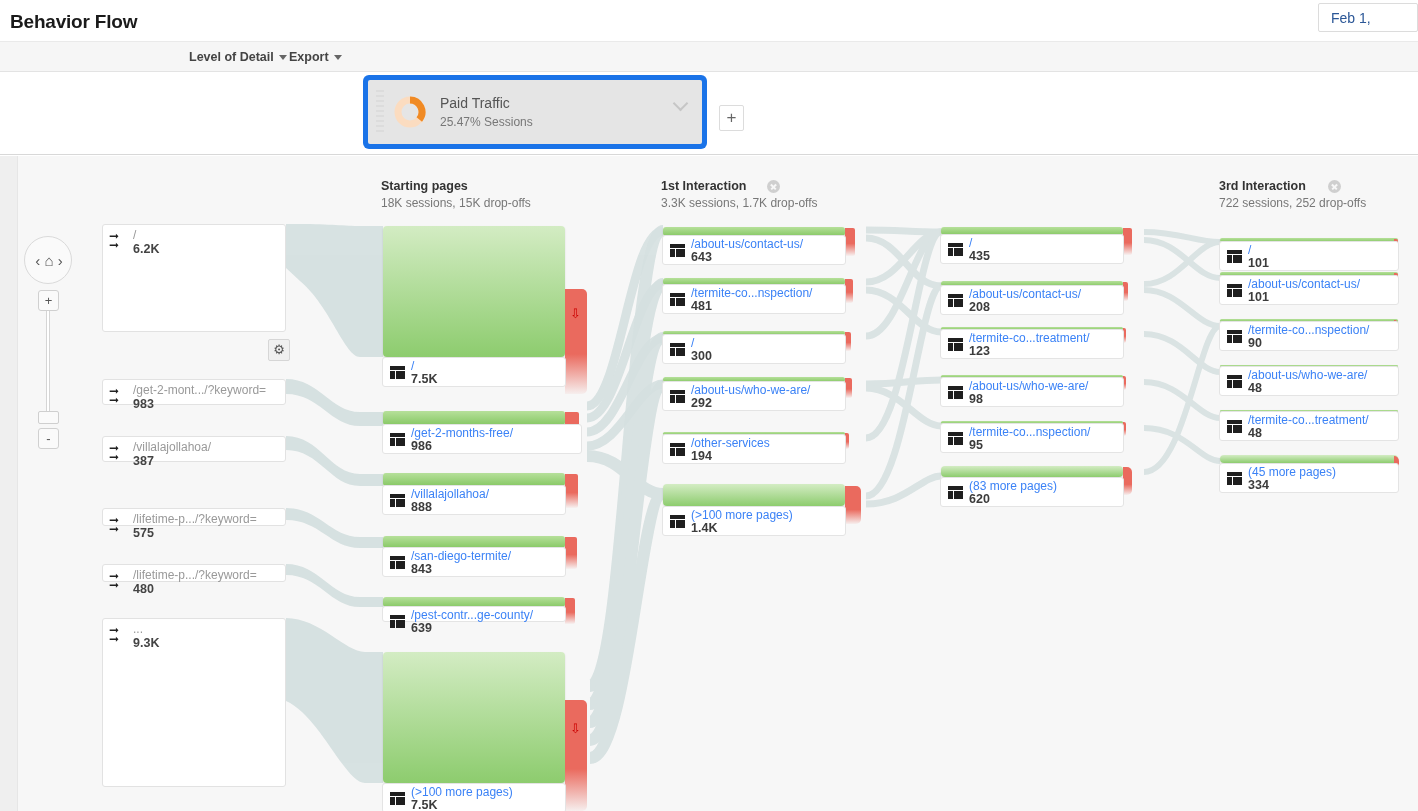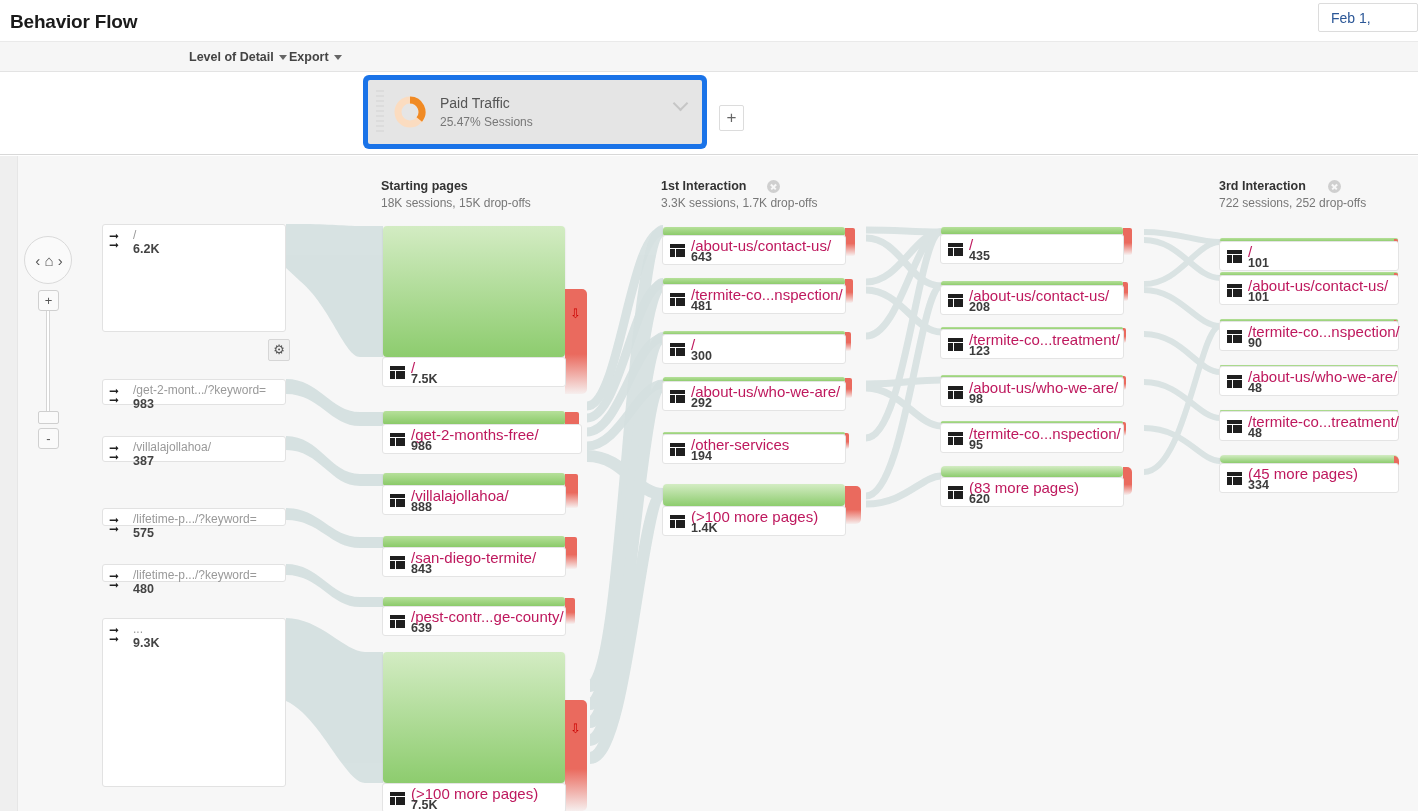--- a/index.html
+++ b/index.html
@@ -210,21 +210,21 @@
     position:absolute; background:#fff; border:1px solid #e4e4e4;
     border-radius:3px;
   }
   .node-ico {
     position:absolute; width:15px; height:13px;
   }
   .node-ico .bartop { position:absolute; left:0; top:0; width:15px; height:4px; background:#1f1f1f; }
   .node-ico .bl { position:absolute; left:0; top:5px; width:5px; height:8px; background:#1f1f1f; }
   .node-ico .br { position:absolute; left:6px; top:5px; width:9px; height:8px; background:#1f1f1f; }
   .node-label {
-    position:absolute; font-size:15px; color:#be185d; white-space:nowrap;
+    position:absolute; font-size:12px; color:#3b82f6; white-space:nowrap;
   }
   .node-val {
     position:absolute; font-size:12.5px; color:#3c3c3c; font-weight:bold; white-space:nowrap;
   }
 
   
   .drop {
     position:absolute;
     background:linear-gradient(to bottom,#ea6a5e 0%,#ea6a5e 62%,rgba(234,106,94,0.06) 100%);
     border-radius:0 5px 5px 0;
@@ -454,21 +454,21 @@
           <span class="bl"></span>
           <span class="br"></span>
         </div>
         <div class="node-label" style="left:28px;top:1px;">/san-diego-termite/</div>
         <div class="node-val" style="left:28px;top:14px;">843</div>
       </div>
       <div class="drop thin" style="left: 565px; top: 381px; width: 12px; height: 32px;"></div>
       <div class="node" style="left: 383px; top: 441px; width: 182px; height: 10px;">
         <div class="node-bar thin"></div>
       </div>
-      <div class="node-pill" style="left: 382px; top: 450px; width: 184px; height: 30px; z-index: 2;">
+      <div class="node-pill" style="left: 382px; top: 450px; width: 184px; height: 16px; z-index: 2;">
         <div class="node-ico" style="left:7px;top:8px;">
           <span class="bartop"></span>
           <span class="bl"></span>
           <span class="br"></span>
         </div>
         <div class="node-label" style="left:28px;top:1px;">/pest-contr...ge-county/</div>
         <div class="node-val" style="left:28px;top:14px;">639</div>
       </div>
       <div class="drop thin" style="left: 565px; top: 442px; width: 10px; height: 26px;"></div>
       <div class="node" style="left: 383px; top: 496px; width: 182px; height: 131px;">

